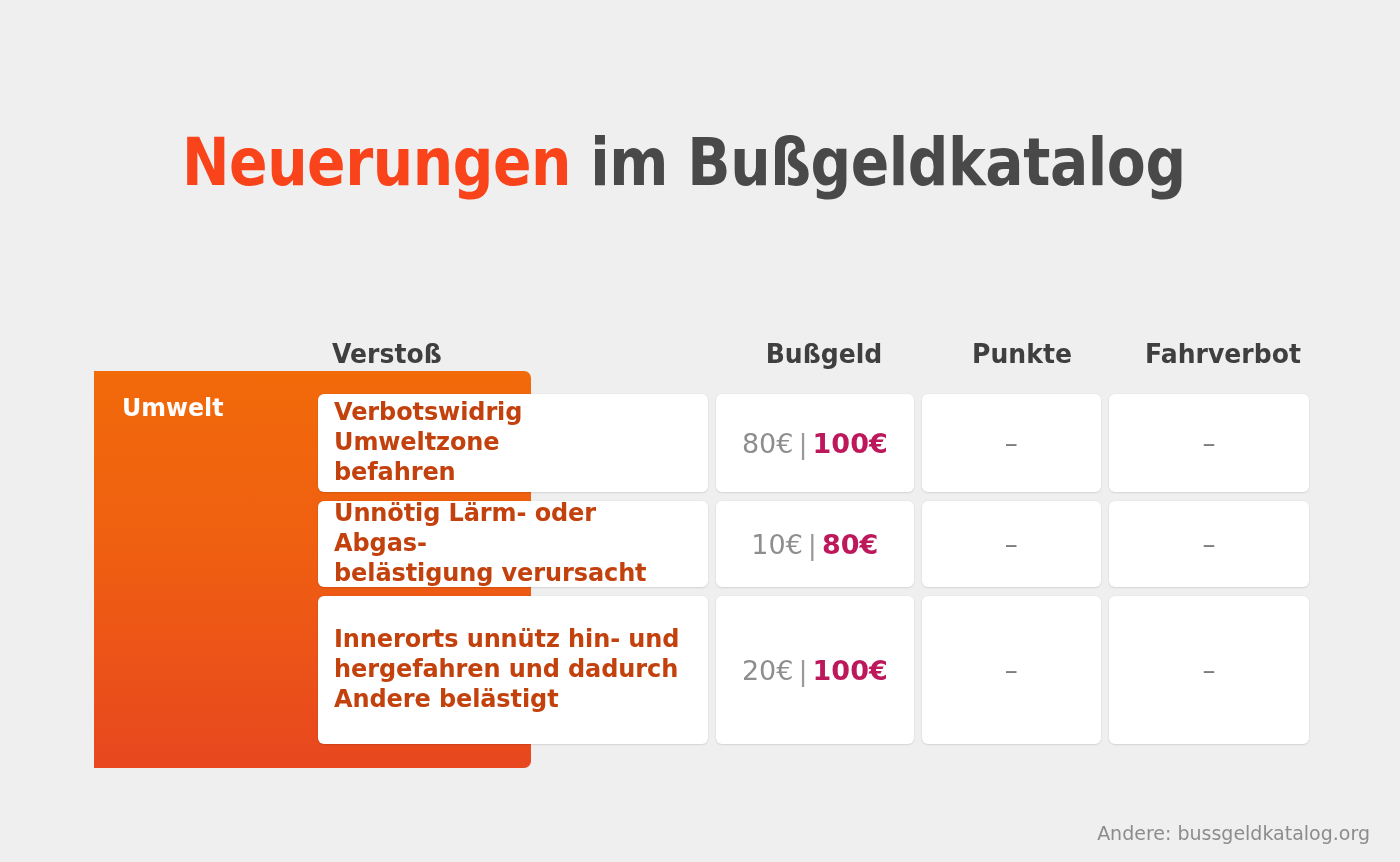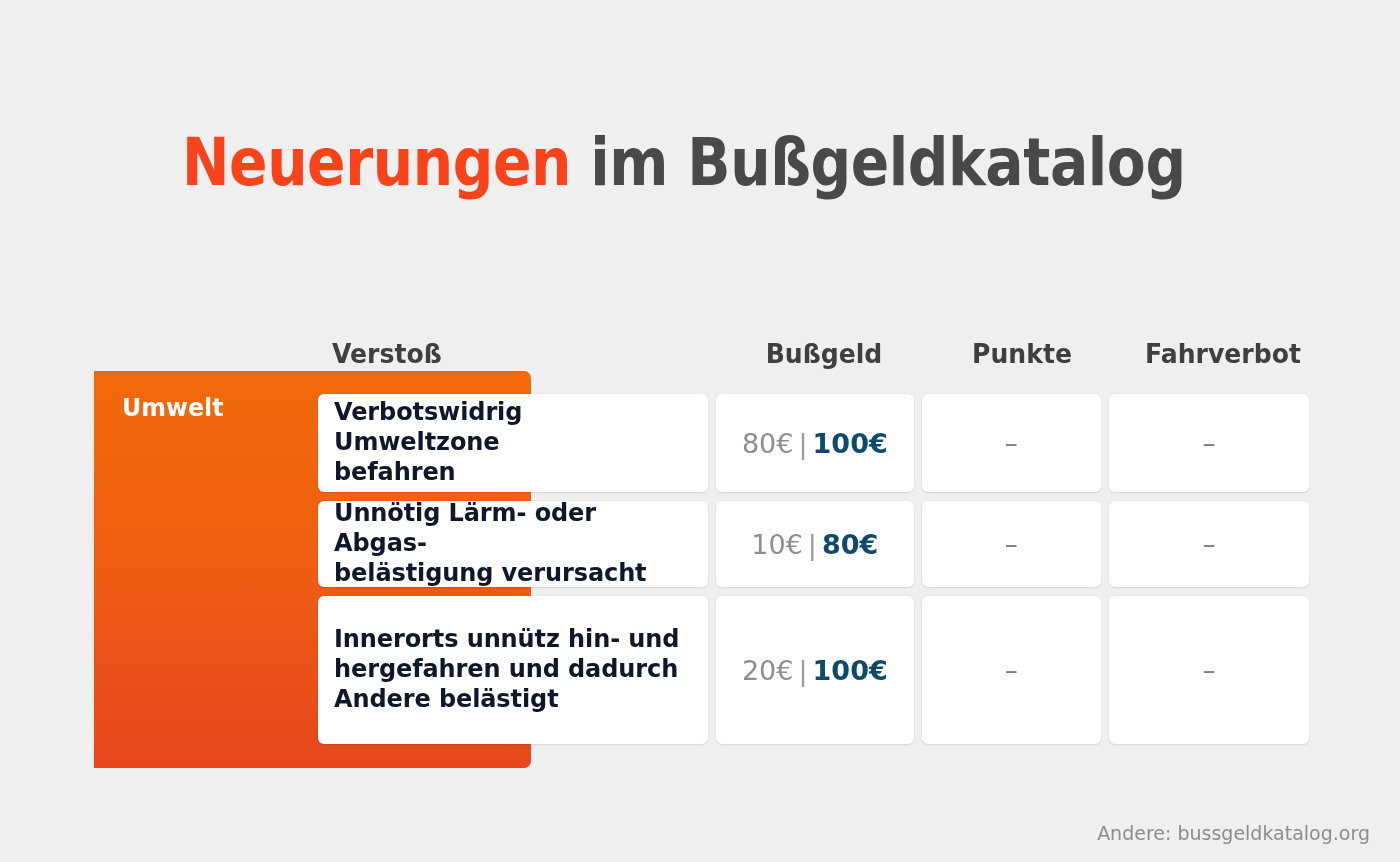--- a/index.html
+++ b/index.html
@@ -106,33 +106,33 @@
     box-shadow: 0 1px 2px rgba(0,0,0,0.10), 0 0 0 1px rgba(0,0,0,0.015);
     box-sizing: border-box;
     display: flex;
     align-items: center;
   }
   .cell-violation {
     width: 400px;
     padding: 0 16px;
     font-size: 24px;
     font-weight: bold;
-    color: #0f172a;
+    color: #c2410c;
     line-height: 1.24;
     letter-spacing: -0.1px;
   }
   .cell-fine {
     width: 204px;
     justify-content: center;
     font-size: 27px;
     white-space: nowrap;
   }
   .cell-fine .old { color: #8e8e8e; font-weight: normal; }
   .cell-fine .sep { color: #9a9a9a; font-weight: normal; padding: 0 5px; }
-  .cell-fine .new { color: #0c4a6e; font-weight: bold; text-align: right; }
+  .cell-fine .new { color: #be185d; font-weight: bold; text-align: right; }
   .cell-points, .cell-ban {
     justify-content: center;
     font-size: 26px;
     color: #7d7d7d;
   }
   .cell-points { width: 184px; }
   .cell-ban    { width: 206px; }
 
   .row-1 .card { height: 98px; }
   .row-2 .card { height: 86px; }

